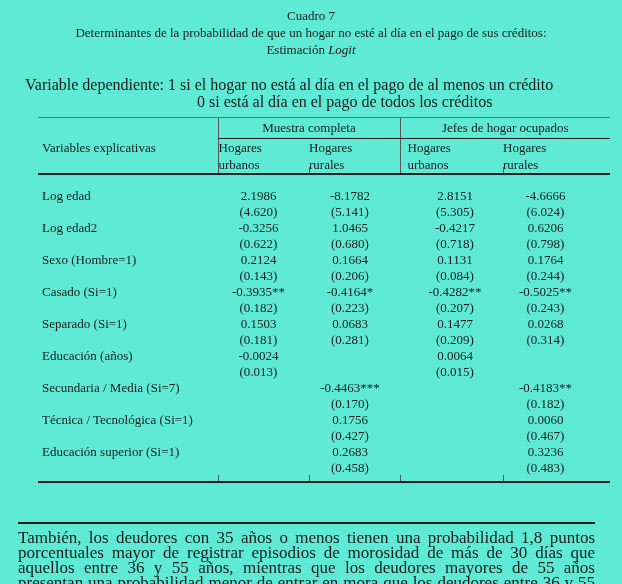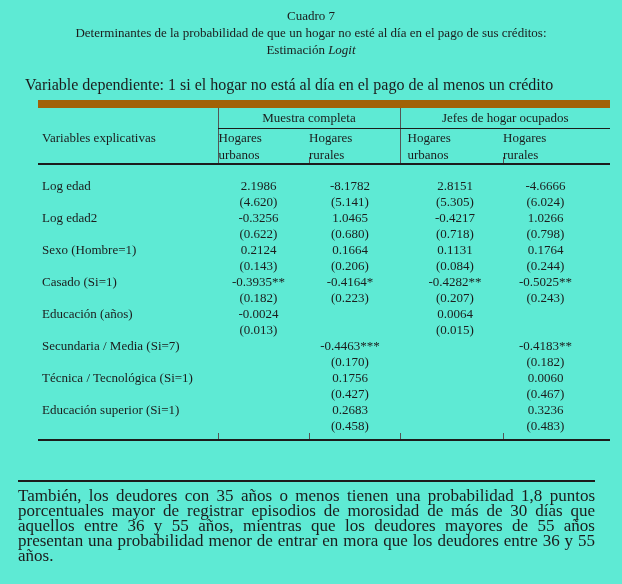--- a/index.html
+++ b/index.html
@@ -11,21 +11,21 @@
   }
   .page { position: relative; width: 622px; height: 584px; overflow: hidden; padding-top: 7px; background: #5eead4; }
 
   .caption-line { text-align: center; font-size: 13px; line-height: 17px; }
 
   .depvar { margin: 18px 0 0 25px; font-size: 16px; line-height: 17px; }
   .depvar-l2 { margin-left: 172px; }
 
   .tblwrap {
     position: relative; width: 572px; margin: 7px 0 0 38px;
-    border-top: 8px solid #a16207; border-bottom: 2px solid #1c1c1c;
+    border-top: 1px solid #a16207; border-bottom: 2px solid #1c1c1c;
   }
   table { width: 100%; border-collapse: collapse; font-size: 13px; color: #1c1c1c; }
   td { vertical-align: top; }
 
   thead .grp-row td { line-height: 20px; }
   .grp { text-align: center; border-bottom: 1px solid #1c1c1c; border-left: 1px solid #555; }
   thead .colhead-row td { border-bottom: 2px solid #1c1c1c; }
   .colhead div { height: 17px; line-height: 17px; text-align: left; }
   .lblhead { line-height: 17px; padding-left: 4px; }
   .bl { border-left: 1px solid #555; }
@@ -56,20 +56,21 @@
 <body>
 
 <div class="page">
 
   <div class="caption-line">Cuadro 7</div>
   <div class="caption-line">Determinantes de la probabilidad de que un hogar no esté al día en el pago de sus créditos:</div>
   <div class="caption-line"><span>Estimación </span><i>Logit</i></div>
 
   <div class="depvar">
     <div class="depvar-l1"><span>Variable dependiente: </span><span>1 si el hogar no está al día en el pago de al menos un crédito</span></div>
+    <div class="depvar-l2">0 si está al día en el pago de todos los créditos</div>
   </div>
 
   <div class="tblwrap">
     <table>
       <colgroup>
         <col style="width:180px">
           <col style="width:91px">
           <col style="width:91px">
           <col style="width:103px">
           <col style="width:107px">
@@ -128,21 +129,21 @@
             </td>
           <td class="c2">
               <div class="ln">1.0465</div>
               <div class="ln">(0.680)</div>
             </td>
           <td class="c3">
               <div class="ln">-0.4217</div>
               <div class="ln">(0.718)</div>
             </td>
           <td class="c4">
-              <div class="ln">1.0266</div>
+              <div class="ln">0.6206</div>
               <div class="ln">(0.798)</div>
             </td>
         </tr>
         <tr>
           <td class="lbl ln">Sexo (Hombre=1)</td>
           <td class="c1">
               <div class="ln">0.2124</div>
               <div class="ln">(0.143)</div>
             </td>
           <td class="c2">
@@ -168,20 +169,39 @@
               <div class="ln">-0.4164*</div>
               <div class="ln">(0.223)</div>
             </td>
           <td class="c3">
               <div class="ln">-0.4282**</div>
               <div class="ln">(0.207)</div>
             </td>
           <td class="c4">
               <div class="ln">-0.5025**</div>
               <div class="ln">(0.243)</div>
+            </td>
+        </tr>
+        <tr>
+          <td class="lbl ln">Separado (Si=1)</td>
+          <td class="c1">
+              <div class="ln">0.1503</div>
+              <div class="ln">(0.181)</div>
+            </td>
+          <td class="c2">
+              <div class="ln">0.0683</div>
+              <div class="ln">(0.281)</div>
+            </td>
+          <td class="c3">
+              <div class="ln">0.1477</div>
+              <div class="ln">(0.209)</div>
+            </td>
+          <td class="c4">
+              <div class="ln">0.0268</div>
+              <div class="ln">(0.314)</div>
             </td>
         </tr>
         <tr>
           <td class="lbl ln">Educación (años)</td>
           <td class="c1">
               <div class="ln">-0.0024</div>
               <div class="ln">(0.013)</div>
             </td>
           <td class="c2">
               <div class="ln"></div>

